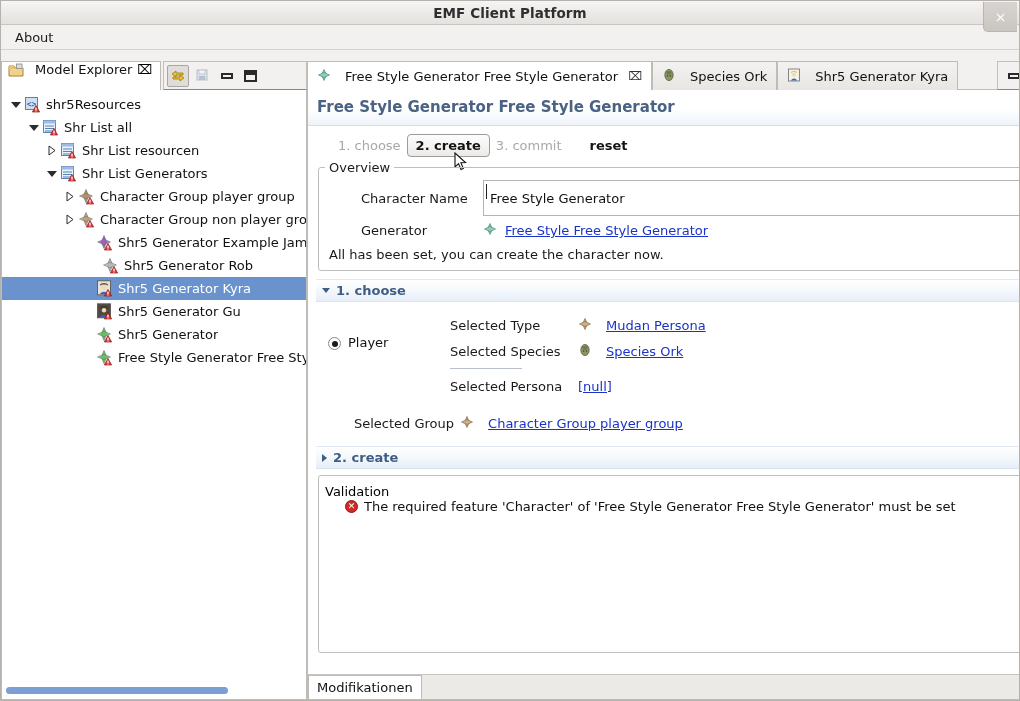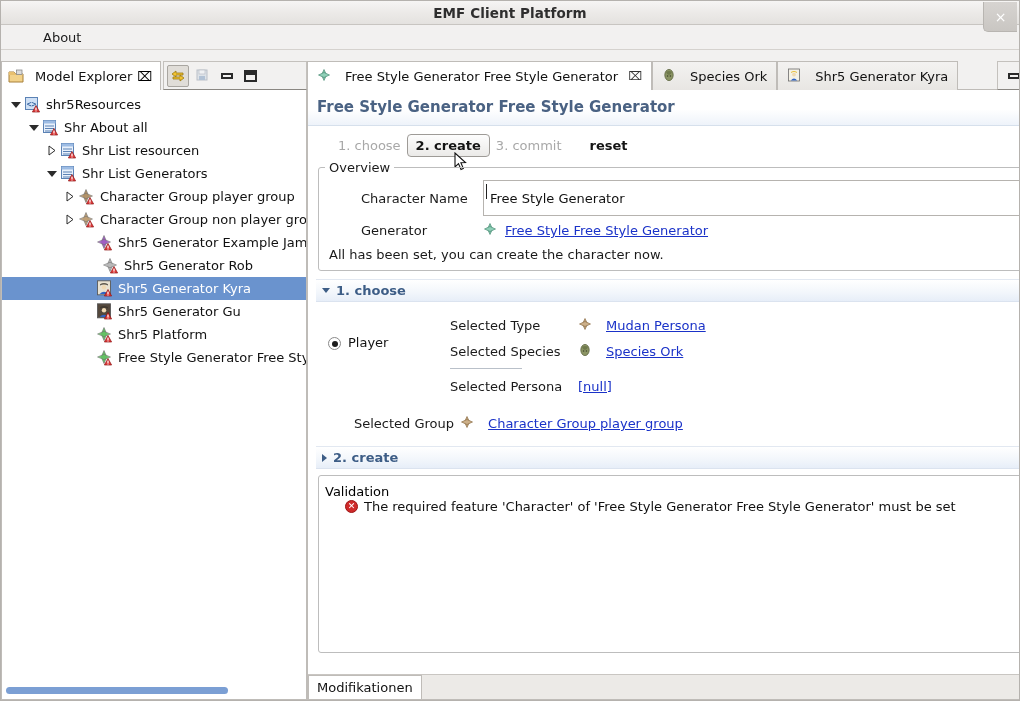--- a/index.html
+++ b/index.html
@@ -45,21 +45,21 @@
 
   
   .menubar {
     height: 25px;
     background: #f2f1f0;
     border-bottom: 1px solid #d5d2ce;
     display: flex; align-items: center;
     padding-left: 9px;
   }
   .menubar .menu-item {
-    font-size: 13px; color: #1c1c1c; padding: 2px 5px; cursor: default; margin-left: 28px;
+    font-size: 13px; color: #1c1c1c; padding: 2px 5px; cursor: default;
   }
 
   
   .workbench {
     position: absolute;
     left: 0; top: 59px; right: 0; bottom: 0;
     display: flex;
     background: #f2f1f0;
   }
 
@@ -70,21 +70,21 @@
     background: #f2f1f0;
     position: relative;
   }
   .view-tabrow {
     height: 30px;
     display: flex; align-items: flex-end;
     position: relative;
   }
   .view-tab {
     height: 29px;
-    display: flex; align-items: center;
+    display: flex; 
     padding: 0 8px 0 6px;
     background: #ffffff;
     border: 1px solid #bfbcb8;
     border-bottom: none;
     position: relative;
     gap: 5px;
     cursor: pointer;
   }
   .view-tab .vt-label { font-size: 13px; color: #111; }
   .view-toolbar {
@@ -434,21 +434,21 @@
          <rect x="1.5" y="1.5" width="12" height="12" fill="#e8f0fb" stroke="#5b82b5" stroke-width="1"></rect>
          <rect x="1.5" y="1.5" width="12" height="3" fill="#9dbce4"></rect>
          <line x1="3" y1="7" x2="12" y2="7" stroke="#5b82b5" stroke-width="1"></line>
          <line x1="3" y1="9.5" x2="12" y2="9.5" stroke="#5b82b5" stroke-width="1"></line>
          <line x1="3" y1="12" x2="12" y2="12" stroke="#5b82b5" stroke-width="1"></line>
        </svg><svg width="8" height="8" viewBox="0 0 8 8" style="position:absolute;left:8px;top:9px">
                   <polygon points="4,0.5 7.6,7 0.4,7" fill="#e03b3b" stroke="#8e1414" stroke-width="0.7"></polygon>
                   <rect x="3.4" y="2.6" width="1.2" height="2.4" fill="#ffffff"></rect>
                   <rect x="3.4" y="5.5" width="1.2" height="1" fill="#ffffff"></rect>
                 </svg></span>
-              <span class="tlabel">Shr About all</span>
+              <span class="tlabel">Shr List all</span>
             </div>
             <div class="trow" style="padding-left: 42px;">
               <span class="twist">
                 <svg width="10" height="11" viewBox="0 0 10 11">
                   <polygon points="2,1 8,5.5 2,10" fill="#ffffff" stroke="#2b2b2b" stroke-width="1"></polygon>
                 </svg>
               </span>
               <span class="ticon"><svg width="16" height="16" viewBox="0 0 16 16">
          <rect x="1.5" y="1.5" width="12" height="12" fill="#e8f0fb" stroke="#5b82b5" stroke-width="1"></rect>
          <rect x="1.5" y="1.5" width="12" height="3" fill="#9dbce4"></rect>
@@ -566,21 +566,21 @@
             <div class="trow" style="padding-left: 78px;">
               <span class="twist"></span>
               <span class="ticon"><svg width="16" height="16" viewBox="0 0 16 16">
          <polygon points="8,1.5 10.7,8 8,14.5 5.3,8" fill="#63c264" stroke="#6b6b6b" stroke-width="0.6"></polygon>
          <polygon points="1.5,8 8,5.3 14.5,8 8,10.7" fill="#63c264" stroke="#6b6b6b" stroke-width="0.6" opacity="0.88"></polygon>
        </svg><svg width="8" height="8" viewBox="0 0 8 8" style="position:absolute;left:8px;top:9px">
                   <polygon points="4,0.5 7.6,7 0.4,7" fill="#e03b3b" stroke="#8e1414" stroke-width="0.7"></polygon>
                   <rect x="3.4" y="2.6" width="1.2" height="2.4" fill="#ffffff"></rect>
                   <rect x="3.4" y="5.5" width="1.2" height="1" fill="#ffffff"></rect>
                 </svg></span>
-              <span class="tlabel">Shr5 Platform</span>
+              <span class="tlabel">Shr5 Generator</span>
             </div>
             <div class="trow" style="padding-left: 78px;">
               <span class="twist"></span>
               <span class="ticon"><svg width="16" height="16" viewBox="0 0 16 16">
          <polygon points="8,1.5 10.7,8 8,14.5 5.3,8" fill="#63c264" stroke="#6b6b6b" stroke-width="0.6"></polygon>
          <polygon points="1.5,8 8,5.3 14.5,8 8,10.7" fill="#63c264" stroke="#6b6b6b" stroke-width="0.6" opacity="0.88"></polygon>
        </svg><svg width="8" height="8" viewBox="0 0 8 8" style="position:absolute;left:8px;top:9px">
                   <polygon points="4,0.5 7.6,7 0.4,7" fill="#e03b3b" stroke="#8e1414" stroke-width="0.7"></polygon>
                   <rect x="3.4" y="2.6" width="1.2" height="2.4" fill="#ffffff"></rect>
                   <rect x="3.4" y="5.5" width="1.2" height="1" fill="#ffffff"></rect>

